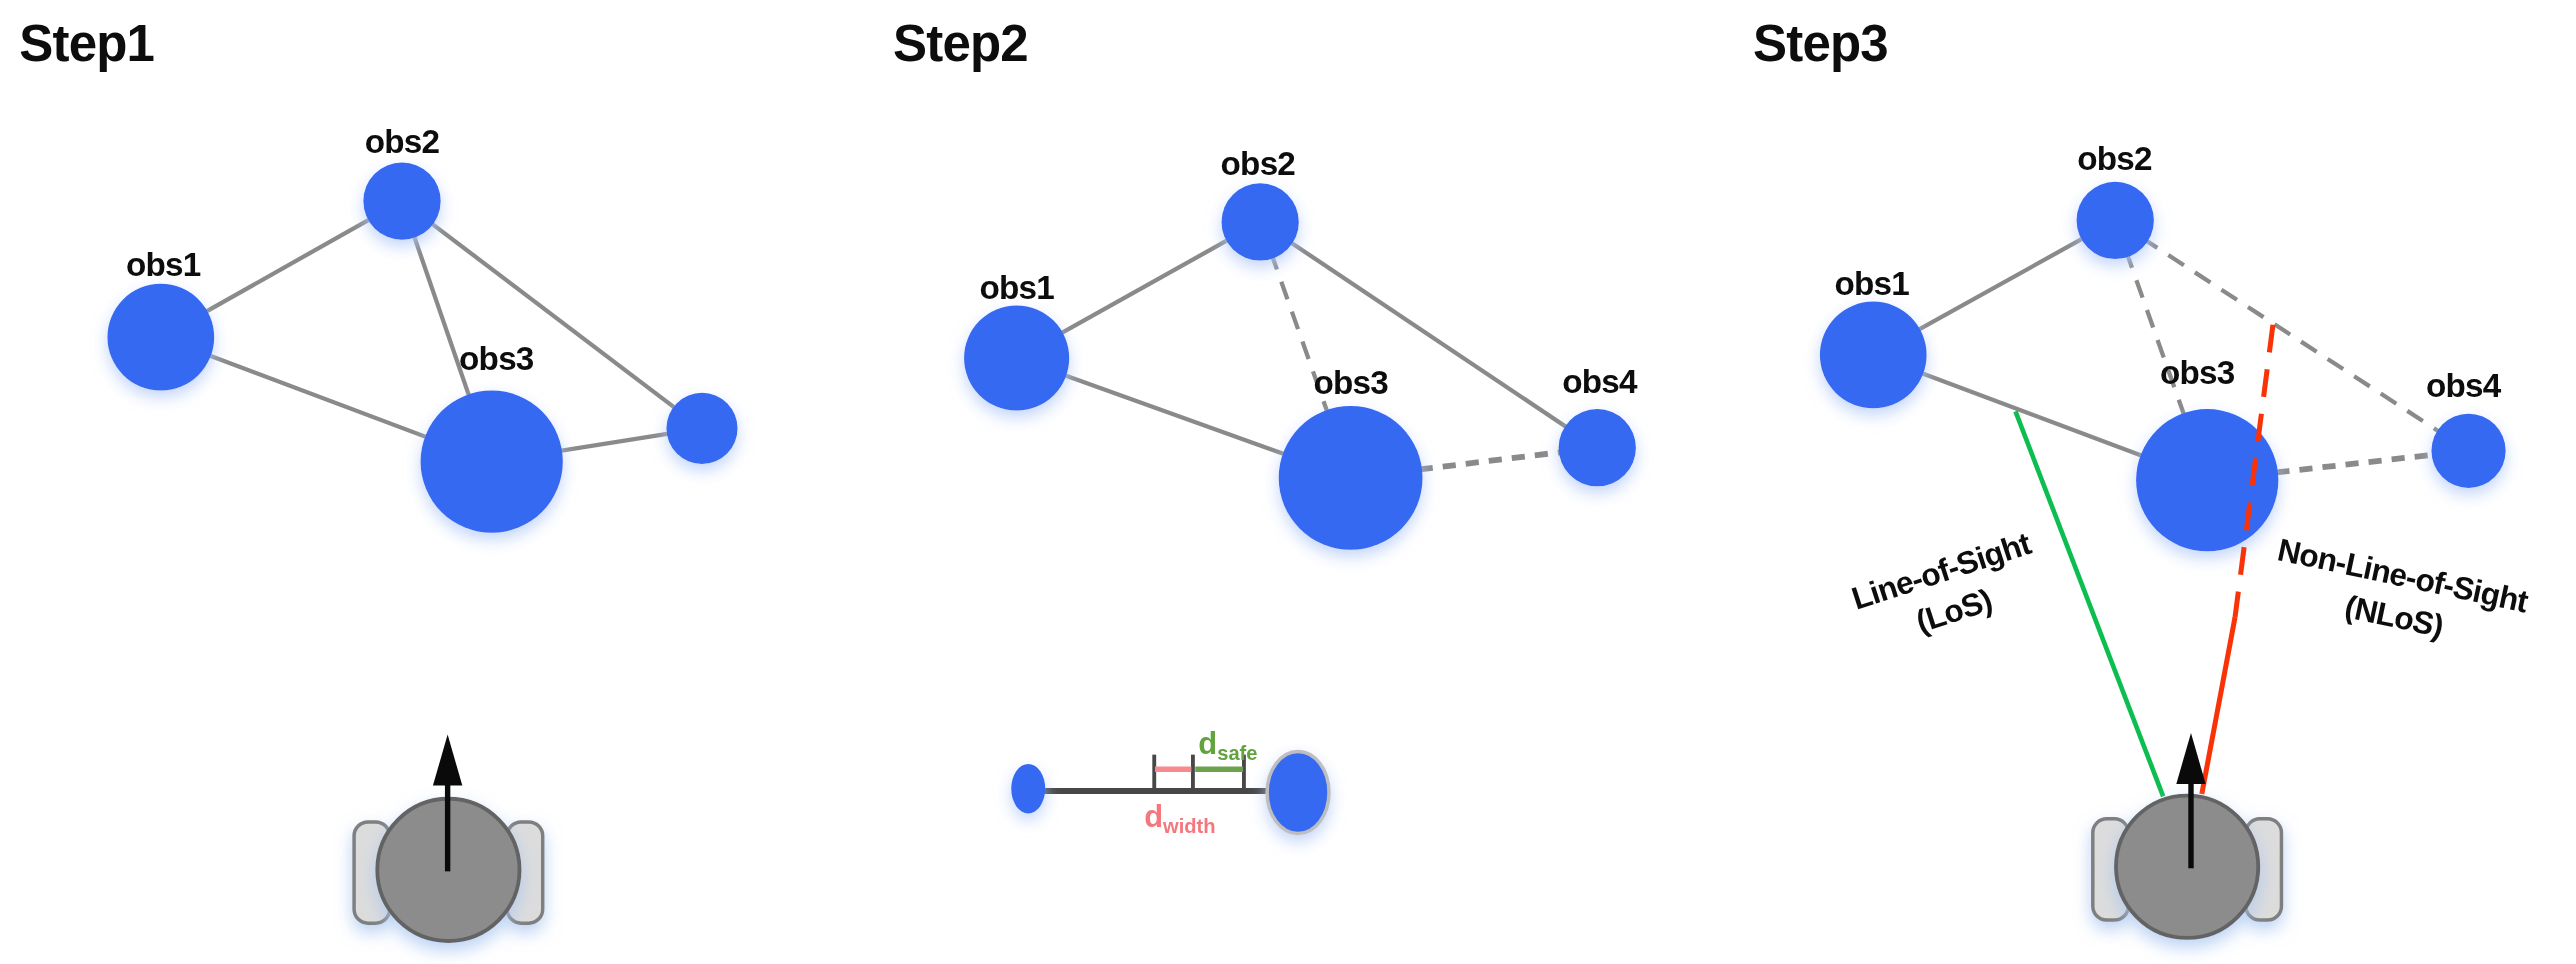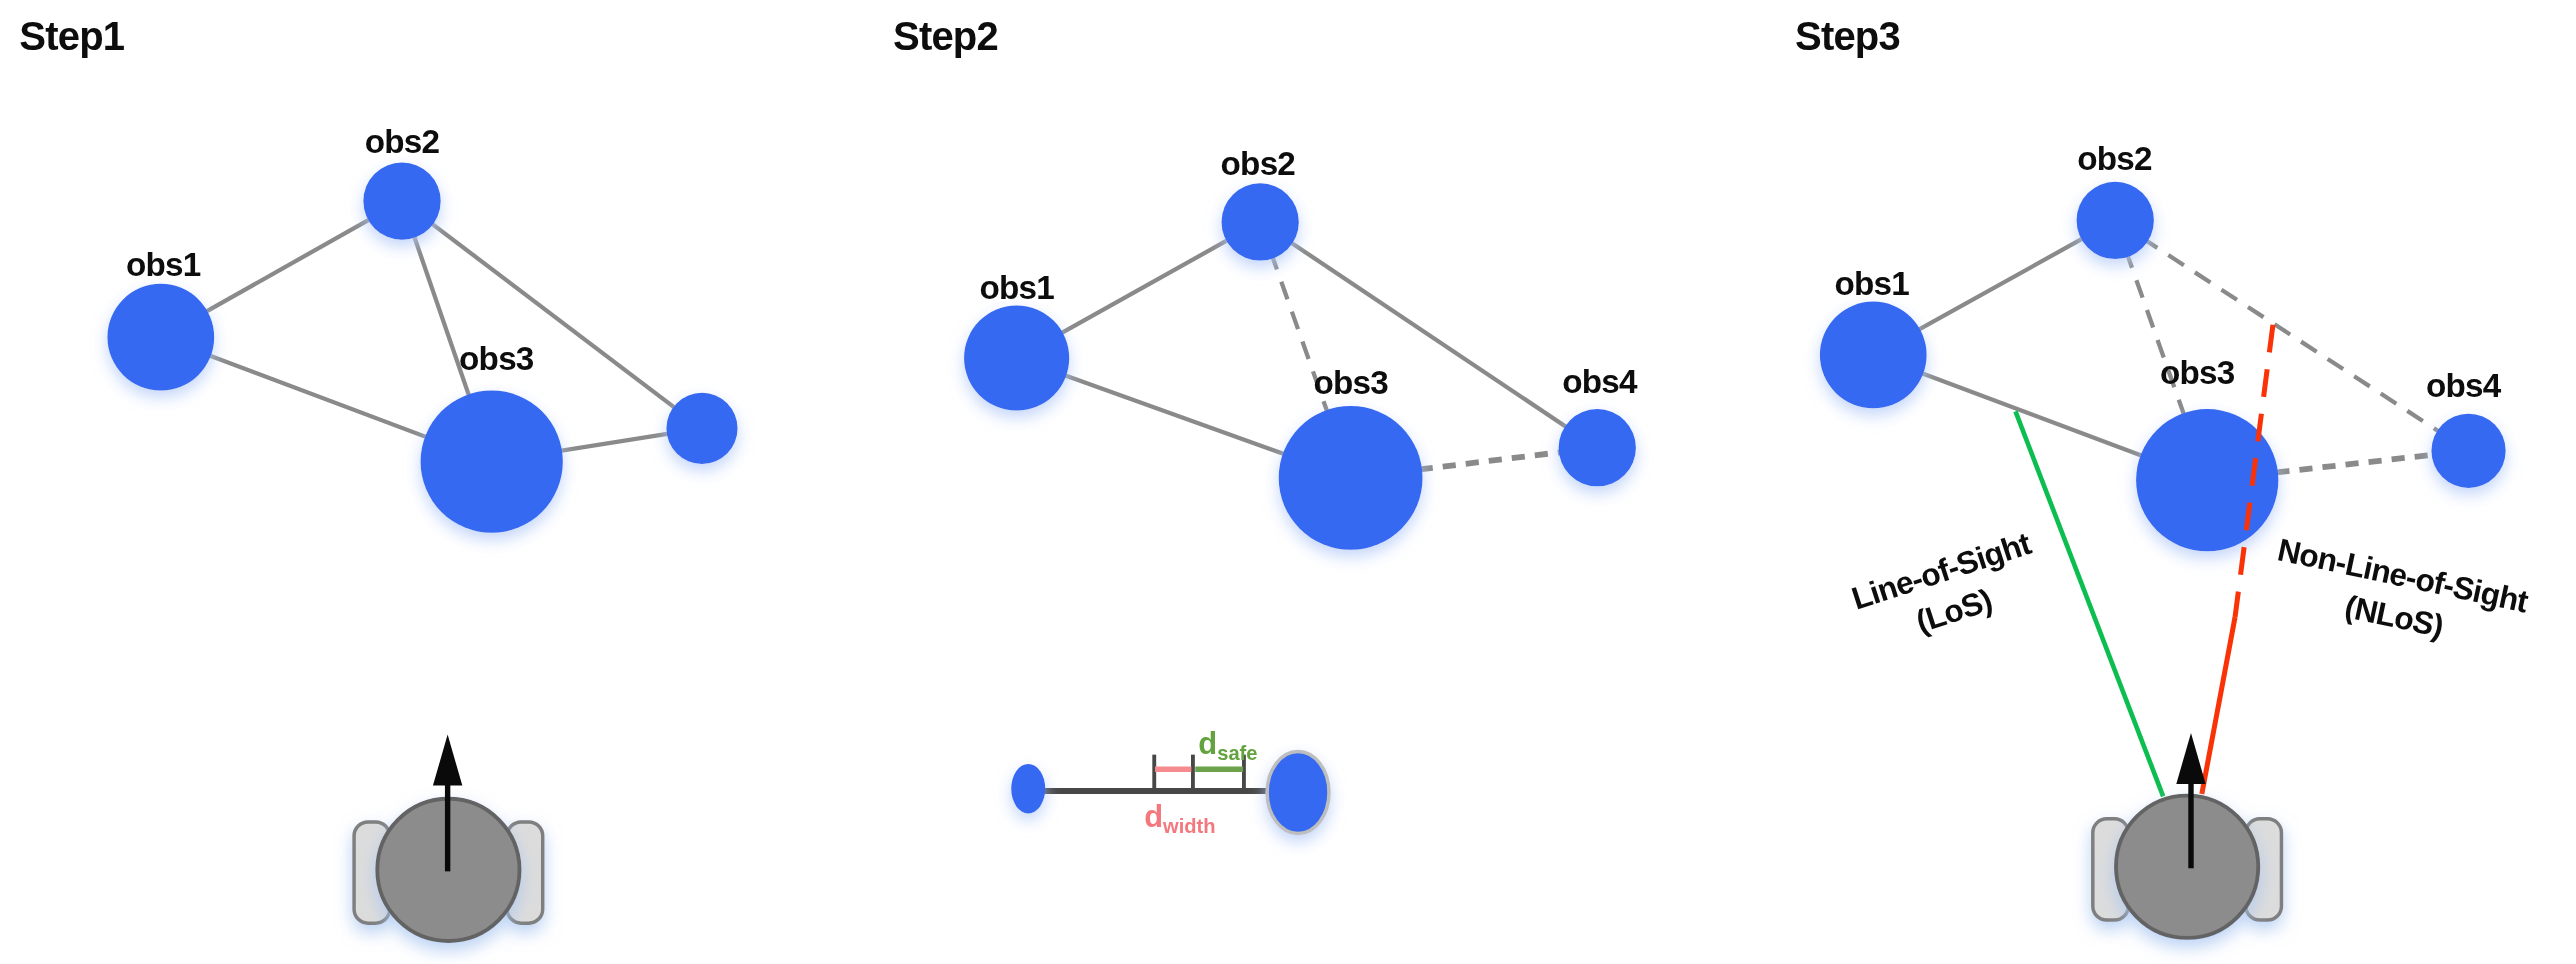--- a/index.html
+++ b/index.html
@@ -7,21 +7,21 @@
     position:relative;
     width:2576px;height:965px;
     background:#ffffff;
     font-family:"Liberation Sans",sans-serif;
     overflow:hidden;
   }
   #diagram{position:absolute;left:0;top:0;}
   .panel-title{
     position:absolute;
     font-weight:bold;
-    font-size:40px;
+    font-size:51px;
     color:#0d0d0d;
     letter-spacing:-0.8px;
     white-space:nowrap;
   }
   text{font-family:"Liberation Sans",sans-serif;}
   .node-label{font-weight:bold;font-size:43px;letter-spacing:-1px;}
   .rot-label{font-weight:bold;font-size:41px;letter-spacing:-1px;}
   .d-label-main{font-weight:bold;font-size:40px;}
   .d-label-sub{font-weight:bold;font-size:26px;}
 </style>
@@ -105,15 +105,15 @@
           <text x="0" y="54" text-anchor="middle" class="rot-label" fill="#0D0D0D">(LoS)</text>
         </g>
         <g transform="translate(3105,758) rotate(12)">
           <text x="0" y="0" text-anchor="middle" class="rot-label" fill="#0D0D0D">Non-Line-of-Sight</text>
           <text x="0" y="54" text-anchor="middle" class="rot-label" fill="#0D0D0D">(NLoS)</text>
         </g>
       </g>
   </svg>
 <div class="panel-title" style="left: 19.3px; top: 14px;">Step1</div>
     <div class="panel-title" style="left: 885px; top: 14px; margin-left: 8px;">Step2</div>
-    <div class="panel-title" style="left: 1753px; top: 14px; margin-left: 42px;">Step3</div>
+    <div class="panel-title" style="left: 1753px; top: 14px;">Step3</div>
   </div>
 
 
 </body></html>

